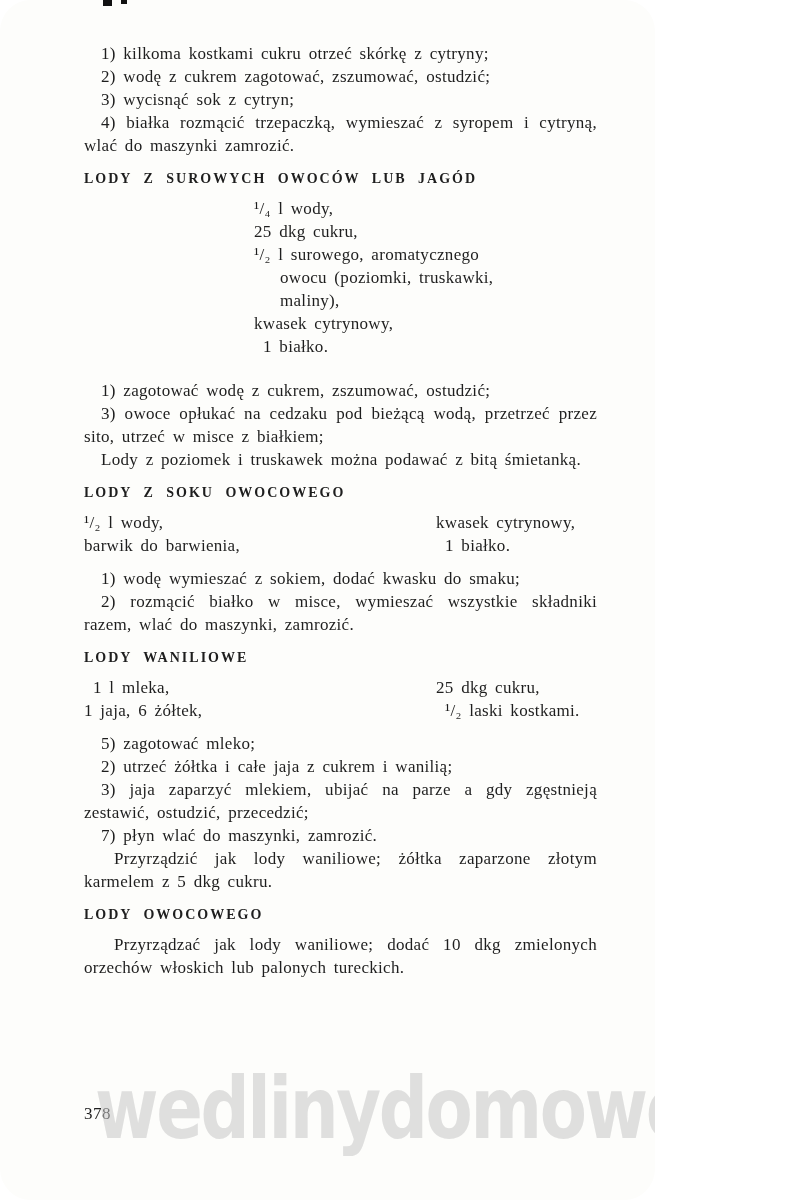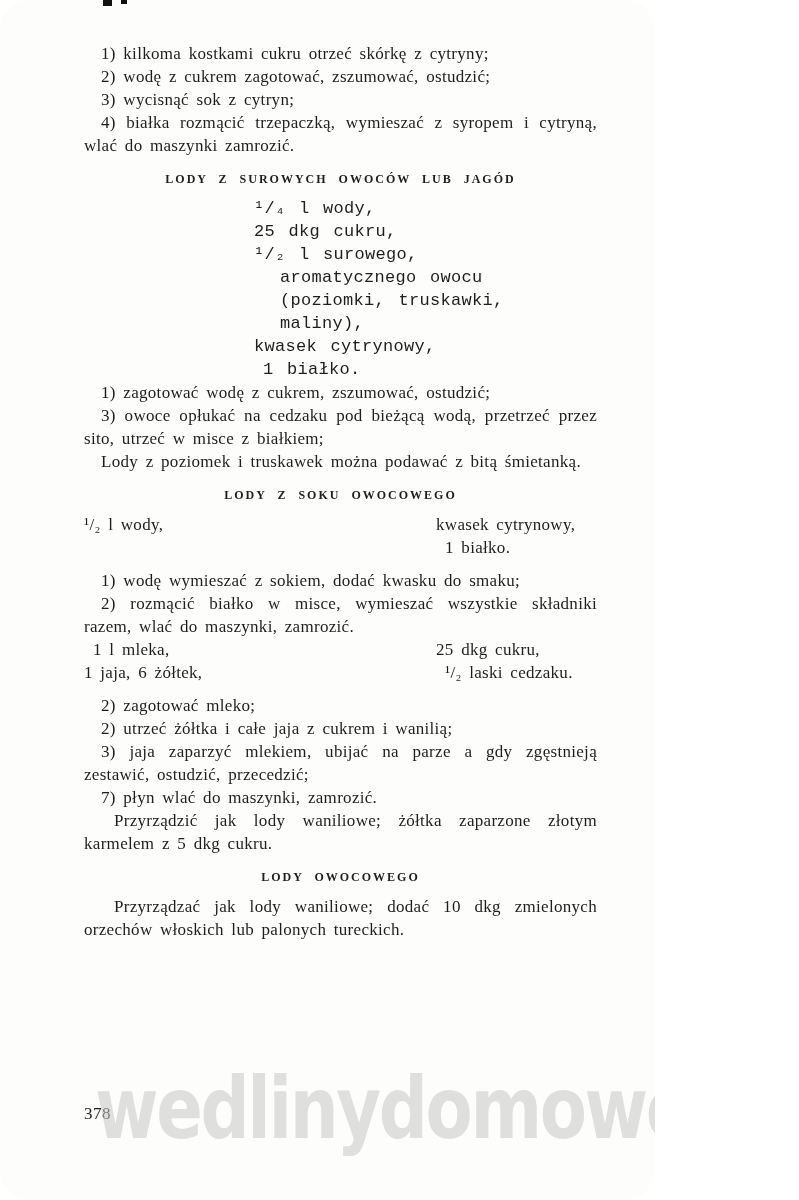--- a/index.html
+++ b/index.html
@@ -29,31 +29,30 @@
   }
   .step, .note {
     text-align: justify;
     text-indent: 17px;
   }
   .para {
     text-align: justify;
     text-indent: 30px;
   }
   .heading {
-    text-align: center;
-    font-size: 12px;
+    text-align: left;
+    font-size: 14px;
     line-height: 20px;
     font-weight: bold;
     letter-spacing: 2px;
     word-spacing: 6px;
     margin: 12px 0 8px 0;
   }
   .ing-block {
-    margin: 0 0 0 170px;
-    font-family: Liberation Mono, monospace;
+    margin: 0 0 21px 170px;
   }
   .ing-block .ing {
     padding-left: 26px;
     text-indent: -26px;
     max-width: 268px;
   }
   .cols {
     display: flex;
     margin-bottom: 10px;
   }
@@ -114,42 +113,44 @@
       <div class="step">1) zagotować wodę z cukrem, zszumować, ostudzić;</div>
       <div class="step">3) owoce opłukać na cedzaku pod bieżącą wodą, przetrzeć przez sito, utrzeć w misce z białkiem;</div>
       <div class="note">Lody z poziomek i truskawek można podawać z bitą śmietanką.</div>
     </section>
 
     <section>
       <h2 class="heading">LODY Z SOKU OWOCOWEGO</h2>
       <div class="cols">
         <div class="col-left">
           <div class="ing">¹/₂ l wody,</div>
+          <div class="ing">barwik do barwienia,</div>
         </div>
         <div class="col-right">
           <div class="ing">kwasek cytrynowy,</div>
           <div class="ing shift">1 białko.</div>
         </div>
       </div>
       <div class="step">1) wodę wymieszać z sokiem, dodać kwasku do smaku;</div>
       <div class="step">2) rozmącić białko w misce, wymieszać wszystkie składniki razem, wlać do maszynki, zamrozić.</div>
     </section>
 
     <section>
+      <h2 class="heading">LODY WANILIOWE</h2>
       <div class="cols">
         <div class="col-left">
           <div class="ing shift">1 l mleka,</div>
           <div class="ing">1 jaja, 6 żółtek,</div>
         </div>
         <div class="col-right">
           <div class="ing">25 dkg cukru,</div>
-          <div class="ing shift">¹/₂ laski cedzaku.</div>
+          <div class="ing shift">¹/₂ laski kostkami.</div>
         </div>
       </div>
-      <div class="step">2) zagotować mleko;</div>
+      <div class="step">5) zagotować mleko;</div>
       <div class="step">2) utrzeć żółtka i całe jaja z cukrem i wanilią;</div>
       <div class="step">3) jaja zaparzyć mlekiem, ubijać na parze a gdy zgęstnieją zestawić, ostudzić, przecedzić;</div>
       <div class="step">7) płyn wlać do maszynki, zamrozić.</div>
     </section>
 
     <section>
       <div class="para">Przyrządzić jak lody waniliowe; żółtka zaparzone złotym karmelem z 5 dkg cukru.</div>
     </section>
 
     <section>

